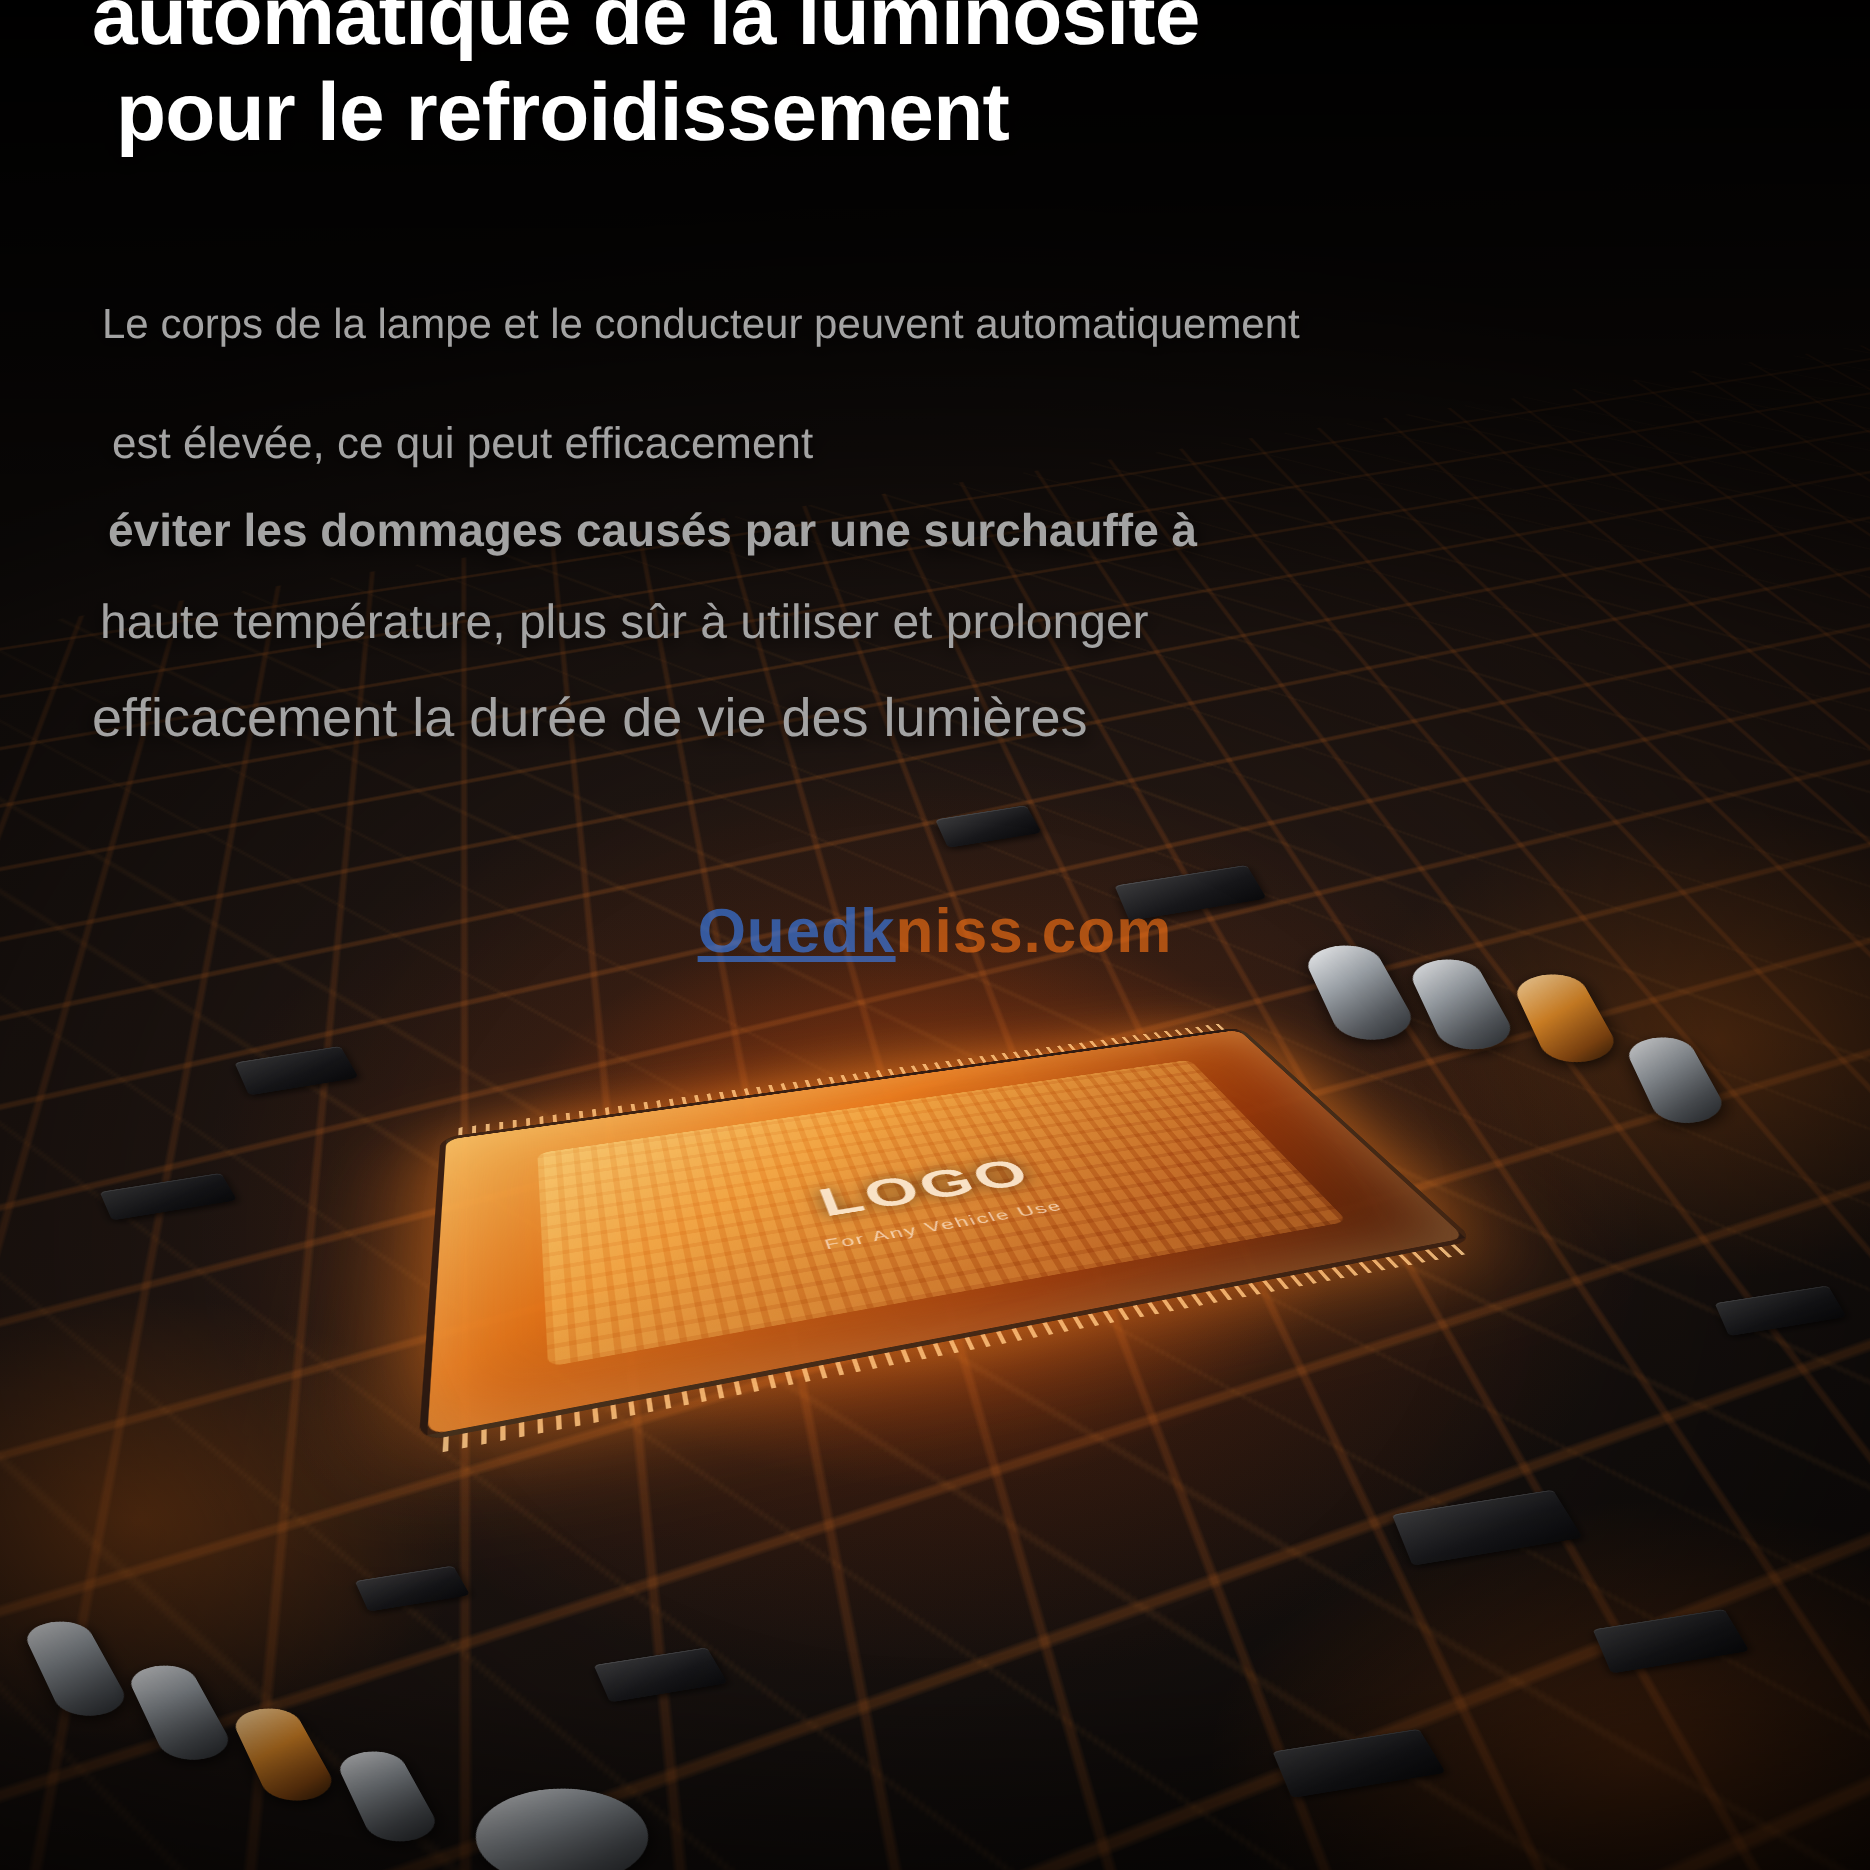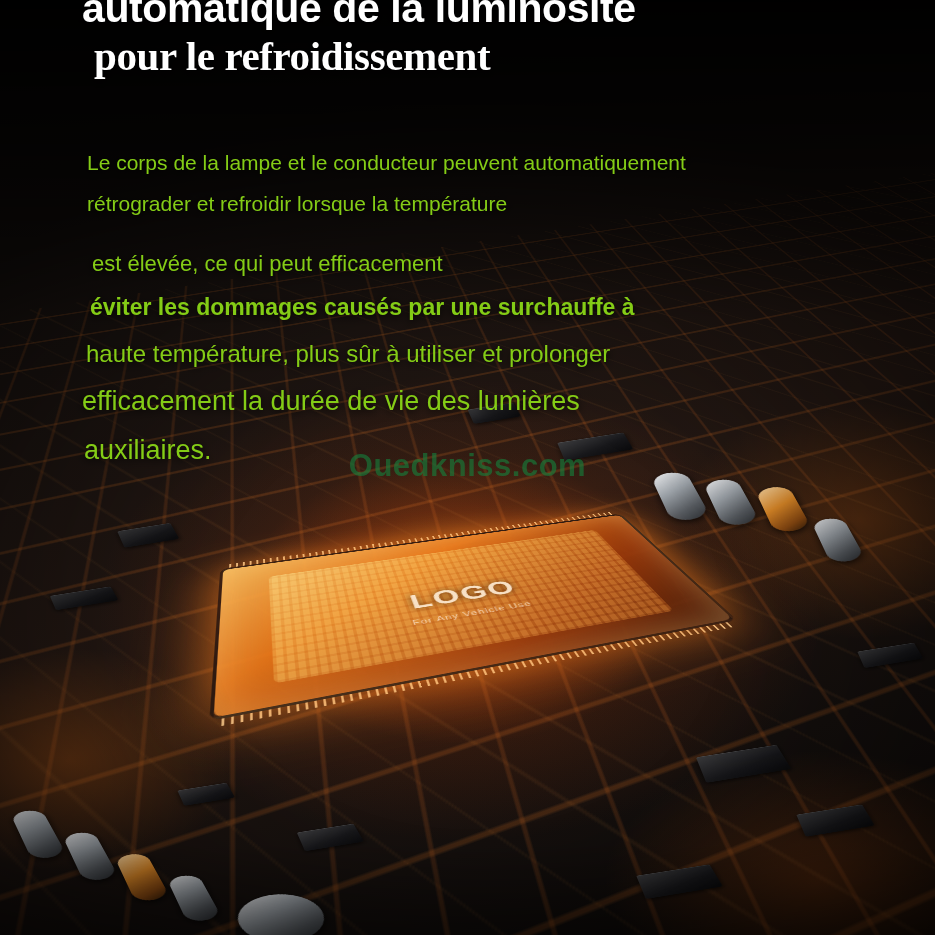--- a/index.html
+++ b/index.html
@@ -137,43 +137,42 @@
   }
   .cap.gold {
     background: linear-gradient(150deg, #ffd9a0 0%, #e08b28 45%, #8b4a12 80%, #3a2008 100%);
   }
 
   
   .content {
     position: absolute;
     left: 0; top: 0;
     width: 901px;
-    padding: 0 82px;
+    padding: 0 46px;
     z-index: 5;
   }
   .headline {
     color: #ffffff;
     font-size: 41px;
     line-height: 1.18;
     font-weight: 700;
     letter-spacing: -0.4px;
     text-shadow: 0 2px 10px rgba(0,0,0,0.85);
   }
   .headline .line1 {
     display: block;
     margin-top: -16px;
   }
   .headline .line2 {
     display: block;
     margin-left: 12px;
-    font-family: Liberation Serif, serif;
   }
   .body {
     margin-top: 66px;
-    color: #84cc16;
+    color: #a3a3a3;
     text-shadow: 0 2px 9px rgba(0,0,0,0.9);
   }
   .body p {
     margin: 0 0 9px 0;
     font-weight: 400;
   }
   .body .p1 { font-size: 21px; line-height: 1.55; margin-left: 5px; }
   .body .p2 { font-size: 21px; line-height: 1.55; margin-left: 5px; }
   .body .p3 { font-size: 22px; line-height: 1.55; margin-left: 10px; margin-top: 26px; }
   .body .p4 { font-size: 23px; line-height: 1.55; margin-left: 8px; font-weight: bold; }
@@ -187,22 +186,22 @@
     left: 0; right: 0;
     top: 448px;
     text-align: center;
     z-index: 6;
     pointer-events: none;
     font-size: 31px;
     font-weight: 700;
     letter-spacing: 0.5px;
     opacity: 0.62;
   }
-  .watermark .w1 { color: #15803d; }
-  .watermark .w2 { color: #15803d; }
+  .watermark .w1 { color: #3b82f6; text-decoration: underline; }
+  .watermark .w2 { color: #f97316; }
 
   .bottom-fade {
     position: absolute;
     left: 0; right: 0; bottom: 0;
     height: 90px;
     background: linear-gradient(180deg, rgba(0,0,0,0) 0%, rgba(0,0,0,0.35) 100%);
     z-index: 4;
   }
 </style>
 </head>
@@ -248,26 +247,24 @@
   </div>
 
   <div class="content">
     <h1 class="headline">
       <span class="line1">automatique de la luminosité</span>
       <span class="line2">pour le refroidissement</span>
     </h1>
 
     <div class="body">
       <p class="p1">Le corps de la lampe et le conducteur peuvent automatiquement</p>
-      <p class="p2">rétrograder et refroidir lorsque la température</p>
       <p class="p3">est élevée, ce qui peut efficacement</p>
       <p class="p4">éviter les dommages causés par une surchauffe à</p>
       <p class="p5">haute température, plus sûr à utiliser et prolonger</p>
       <p class="p6">efficacement la durée de vie des lumières</p>
-      <p class="p7">auxiliaires.</p>
     </div>
   </div>
 
   <div class="watermark">
     <span class="w1">Ouedk</span><span class="w2">niss.com</span>
   </div>
 
   <div class="bottom-fade"></div>
 </div>
 

